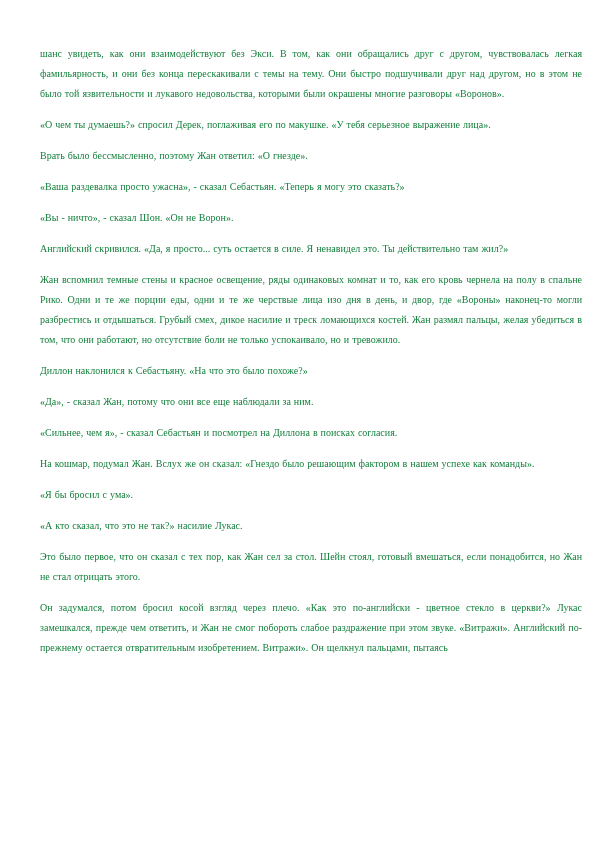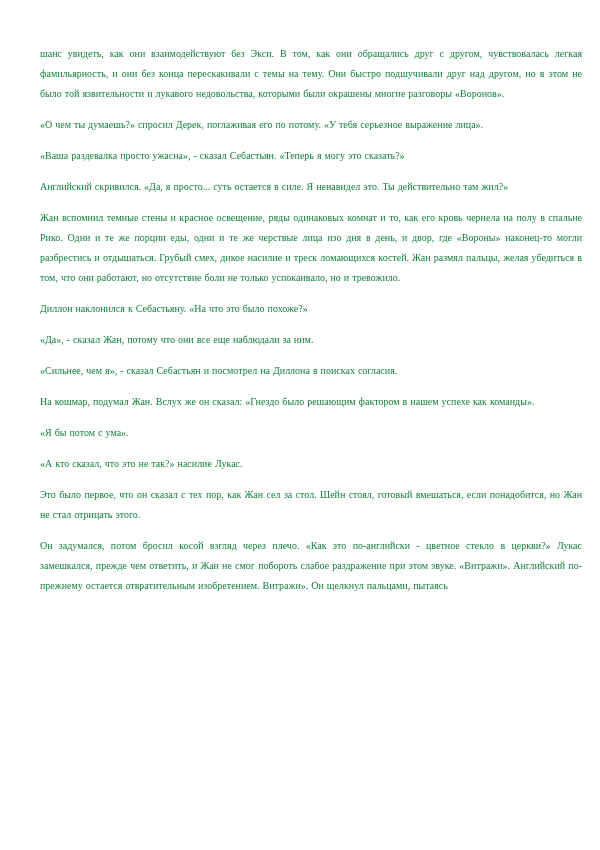--- a/index.html
+++ b/index.html
@@ -34,26 +34,28 @@
   .text-block p:last-child {
     margin-bottom: 16px;
   }
 </style>
 </head>
 <body>
 
 <div class="page">
   <div class="text-block">
       <p>шанс увидеть, как они взаимодействуют без Экси. В том, как они обращались друг с другом, чувствовалась легкая фамильярность, и они без конца перескакивали с темы на тему. Они быстро подшучивали друг над другом, но в этом не было той язвительности и лукавого недовольства, которыми были окрашены многие разговоры «Воронов».</p>
-      <p>«О чем ты думаешь?» спросил Дерек, поглаживая его по потому. «У тебя серьезное выражение лица».</p>
+      <p>«О чем ты думаешь?» спросил Дерек, поглаживая его по макушке. «У тебя серьезное выражение лица».</p>
+      <p>Врать было бессмысленно, поэтому Жан ответил: «О гнезде».</p>
       <p>«Ваша раздевалка просто ужасна», - сказал Себастьян. «Теперь я могу это сказать?»</p>
+      <p>«Вы - ничто», - сказал Шон. «Он не Ворон».</p>
       <p>Английский скривился. «Да, я просто... суть остается в силе. Я ненавидел это. Ты действительно там жил?»</p>
       <p>Жан вспомнил темные стены и красное освещение, ряды одинаковых комнат и то, как его кровь чернела на полу в спальне Рико. Одни и те же порции еды, одни и те же черствые лица изо дня в день, и двор, где «Вороны» наконец-то могли разбрестись и отдышаться. Грубый смех, дикое насилие и треск ломающихся костей. Жан размял пальцы, желая убедиться в том, что они работают, но отсутствие боли не только успокаивало, но и тревожило.</p>
       <p>Диллон наклонился к Себастьяну. «На что это было похоже?»</p>
       <p>«Да», - сказал Жан, потому что они все еще наблюдали за ним.</p>
       <p>«Сильнее, чем я», - сказал Себастьян и посмотрел на Диллона в поисках согласия.</p>
       <p>На кошмар, подумал Жан. Вслух же он сказал: «Гнездо было решающим фактором в нашем успехе как команды».</p>
-      <p>«Я бы потом с ума».</p>
+      <p>«Я бы бросил с ума».</p>
       <p>«А кто сказал, что это не так?» насилие Лукас.</p>
       <p>Это было первое, что он сказал с тех пор, как Жан сел за стол. Шейн стоял, готовый вмешаться, если понадобится, но Жан не стал отрицать этого.</p>
       <p>Он задумался, потом бросил косой взгляд через плечо. «Как это по-английски - цветное стекло в церкви?» Лукас замешкался, прежде чем ответить, и Жан не смог побороть слабое раздражение при этом звуке. «Витражи». Английский по-прежнему остается отвратительным изобретением. Витражи». Он щелкнул пальцами, пытаясь</p>
     </div>
 </div>
 
 </body></html>

